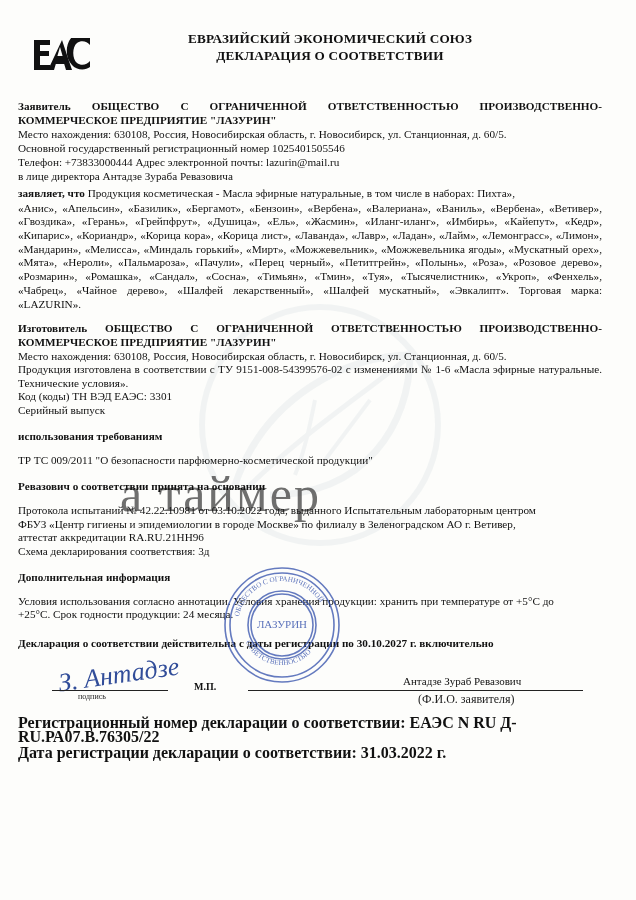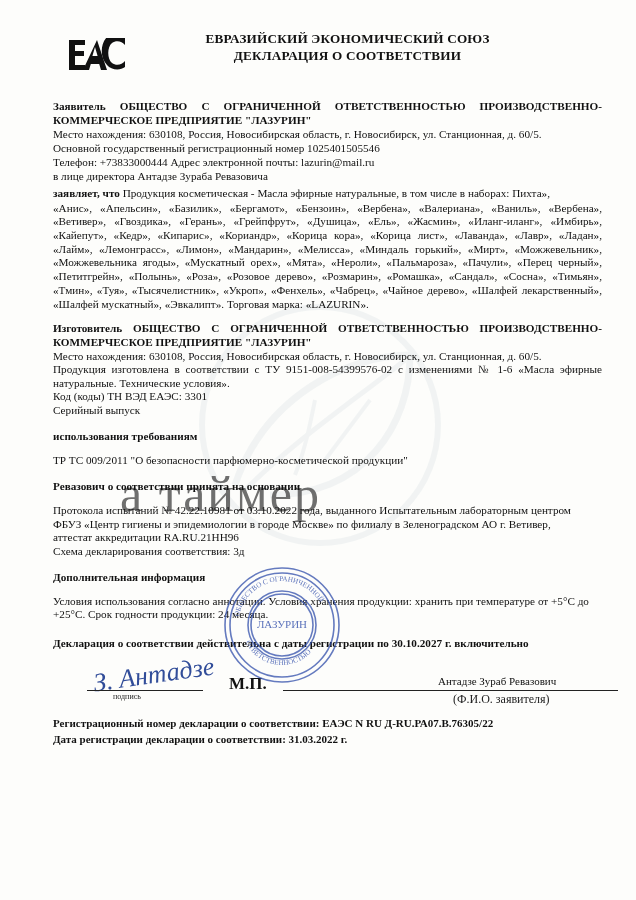--- a/index.html
+++ b/index.html
@@ -46,21 +46,21 @@
     font-size: 50px;
     color: #404040;
     letter-spacing: 2px;
     opacity: 0.75;
   }
 
   
   .content {
     position: relative;
     z-index: 2;
-    padding: 30px 34px 0 53px;
+    padding: 30px 34px 0 18px;
   }
 
   .header {
     position: relative;
     min-height: 56px;
     margin-bottom: 14px;
   }
   .eac-mark {
     position: absolute;
     left: 14px;
@@ -119,22 +119,22 @@
   .sign-lbl-left {
     position: absolute;
     left: 60px;
     top: 28px;
     font-size: 8px;
     color: #222;
   }
   .mp {
     position: absolute;
     left: 176px;
-    top: 10px;
-    font-size: 17px;
+    top: 17px;
+    font-size: 10px;
     font-weight: bold;
   }
   .sign-line-right {
     position: absolute;
     left: 230px;
     top: 26px;
     width: 335px;
     border-bottom: 1px solid #222;
   }
   .sign-name {
@@ -160,21 +160,21 @@
     color: #1b3a8f;
     transform: rotate(-8deg);
     opacity: 0.9;
   }
 
   .footer-lines {
     margin-top: 6px;
   }
   .footer-lines p {
     margin: 0 0 2px 0;
-    font-size: 11px;
+    font-size: 16px;
     font-weight: bold;
     line-height: 14px;
   }
 
   
   .stamp {
     position: absolute;
     left: 222px;
     top: 565px;
     width: 120px;

